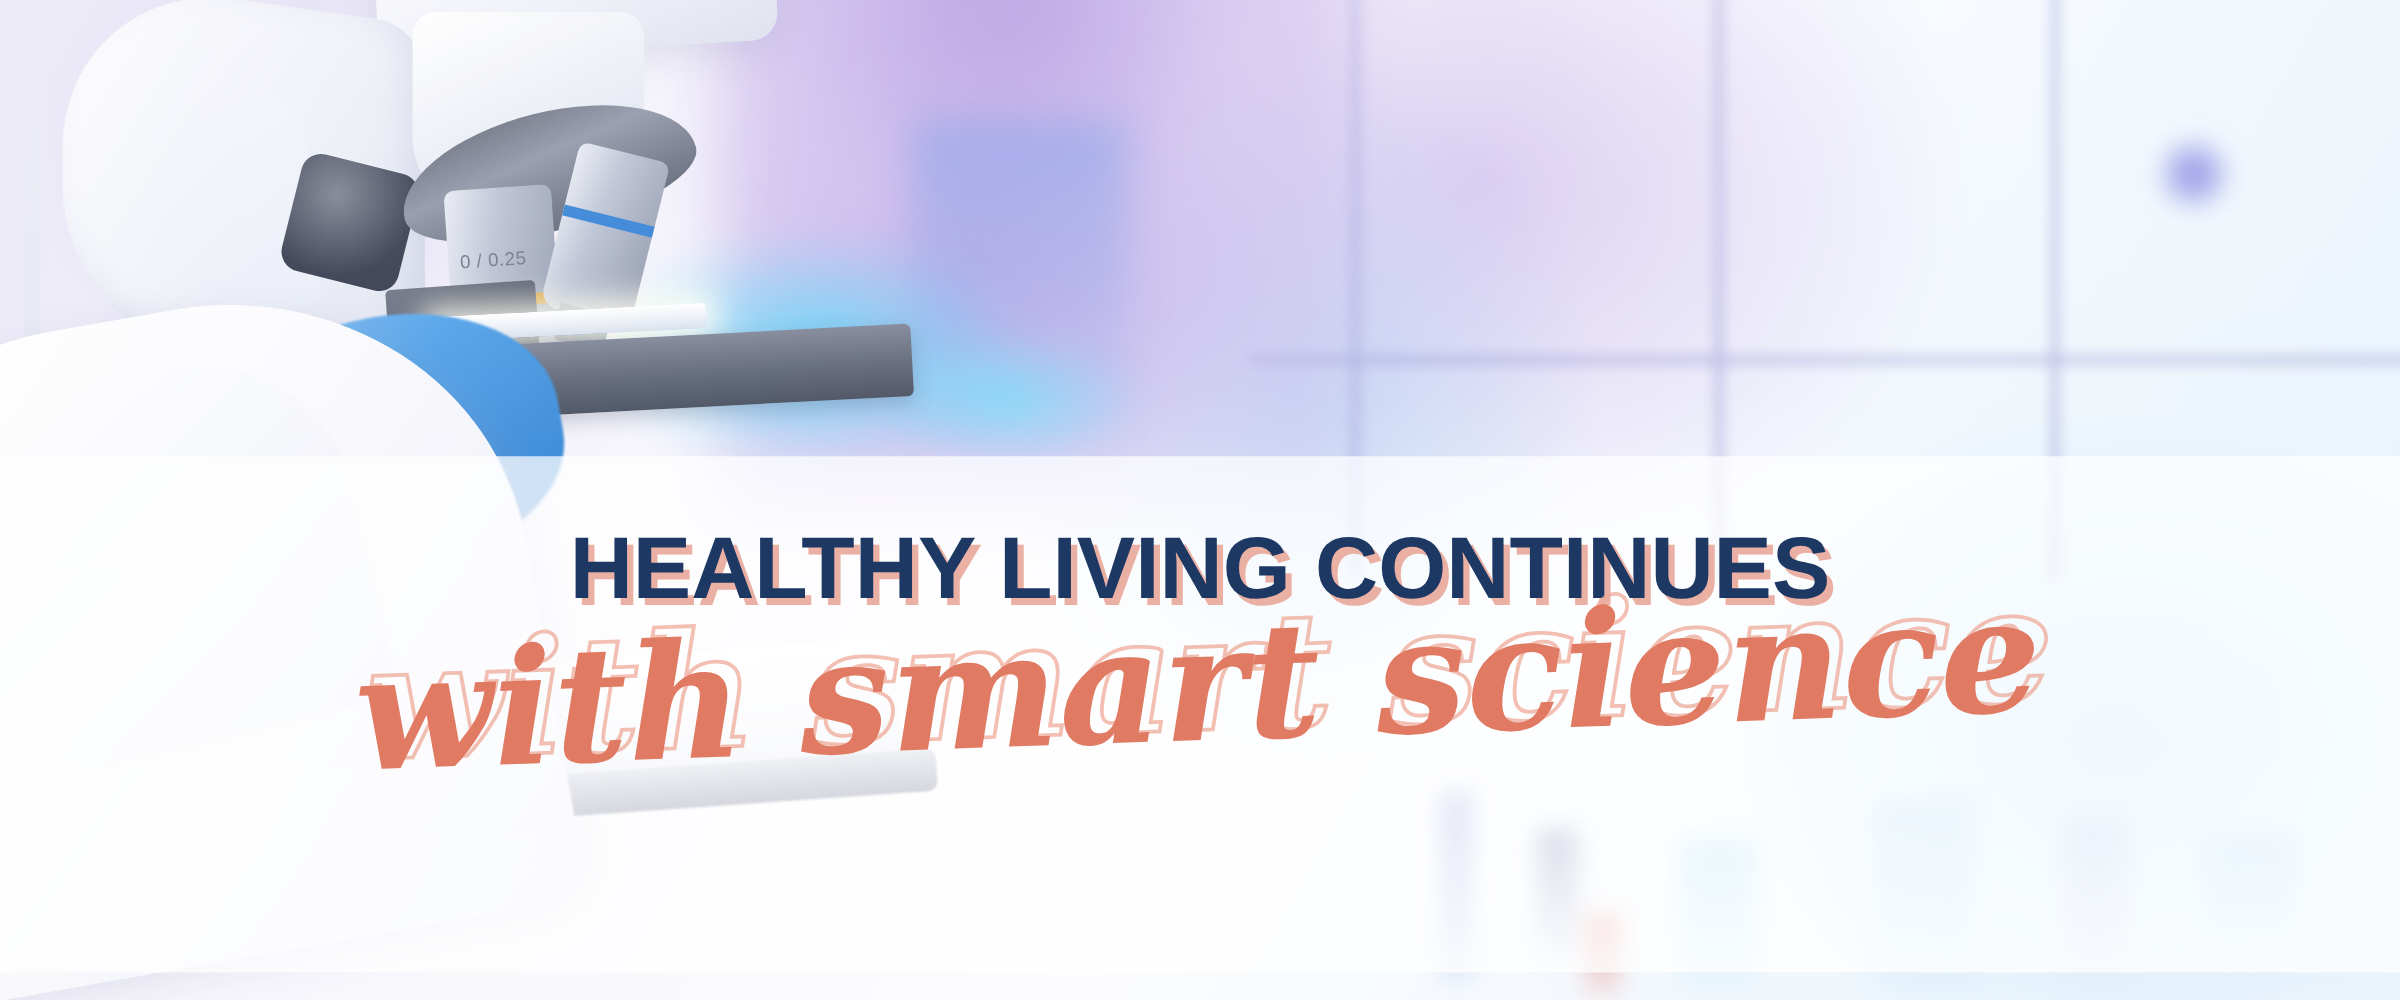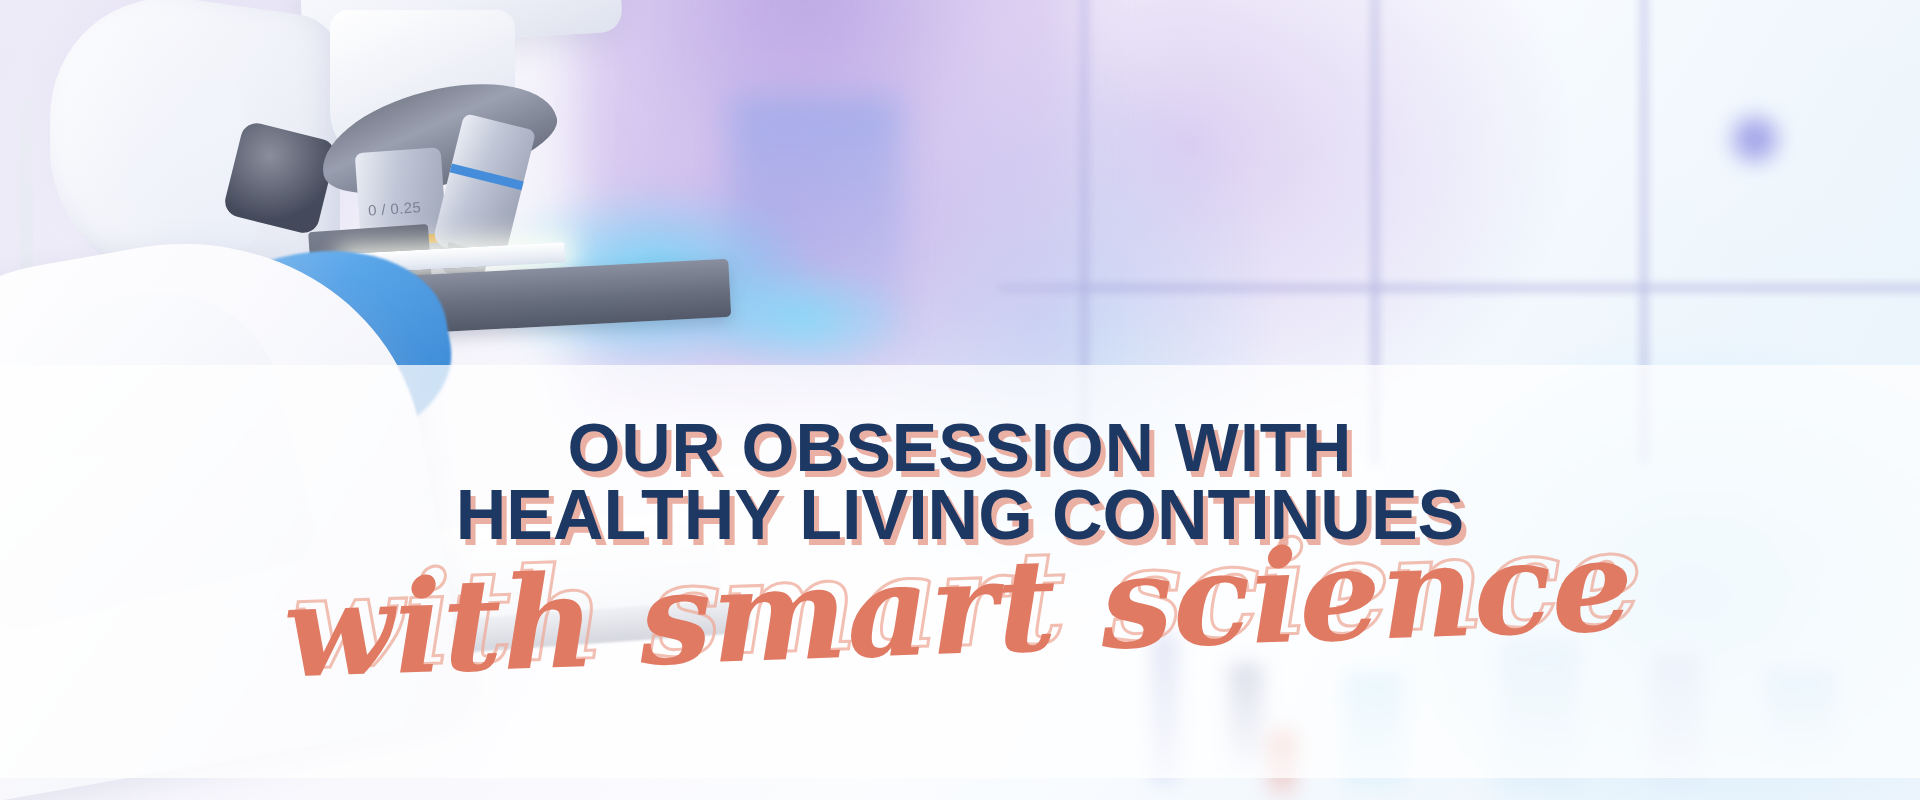--- a/index.html
+++ b/index.html
@@ -290,21 +290,20 @@
     <div class="sleeve-fold"></div>
 
     <div class="photo-soften"></div>
   </div>
 
   <div class="veil"></div>
 
   <div class="copy">
 
     <h1 class="headline">
-      <span class="l1">Our Obsession With</span>
       <span class="l2">Healthy Living Continues</span>
     </h1>
 
     <div class="script-wrap">
       <svg class="script-svg" viewBox="0 0 1300 150" preserveAspectRatio="xMidYMid meet">
 
         <text class="script-ghost" id="script-ghost" x="650" y="112" text-anchor="middle" transform="rotate(-2 650 112) translate(10,-8)" stroke="#eeaa99">with smart science</text>
 
         <text class="script-txt" id="script-main" x="650" y="112" text-anchor="middle" transform="rotate(-2 650 112)" fill="#e07a63">with smart science</text>
       </svg>

